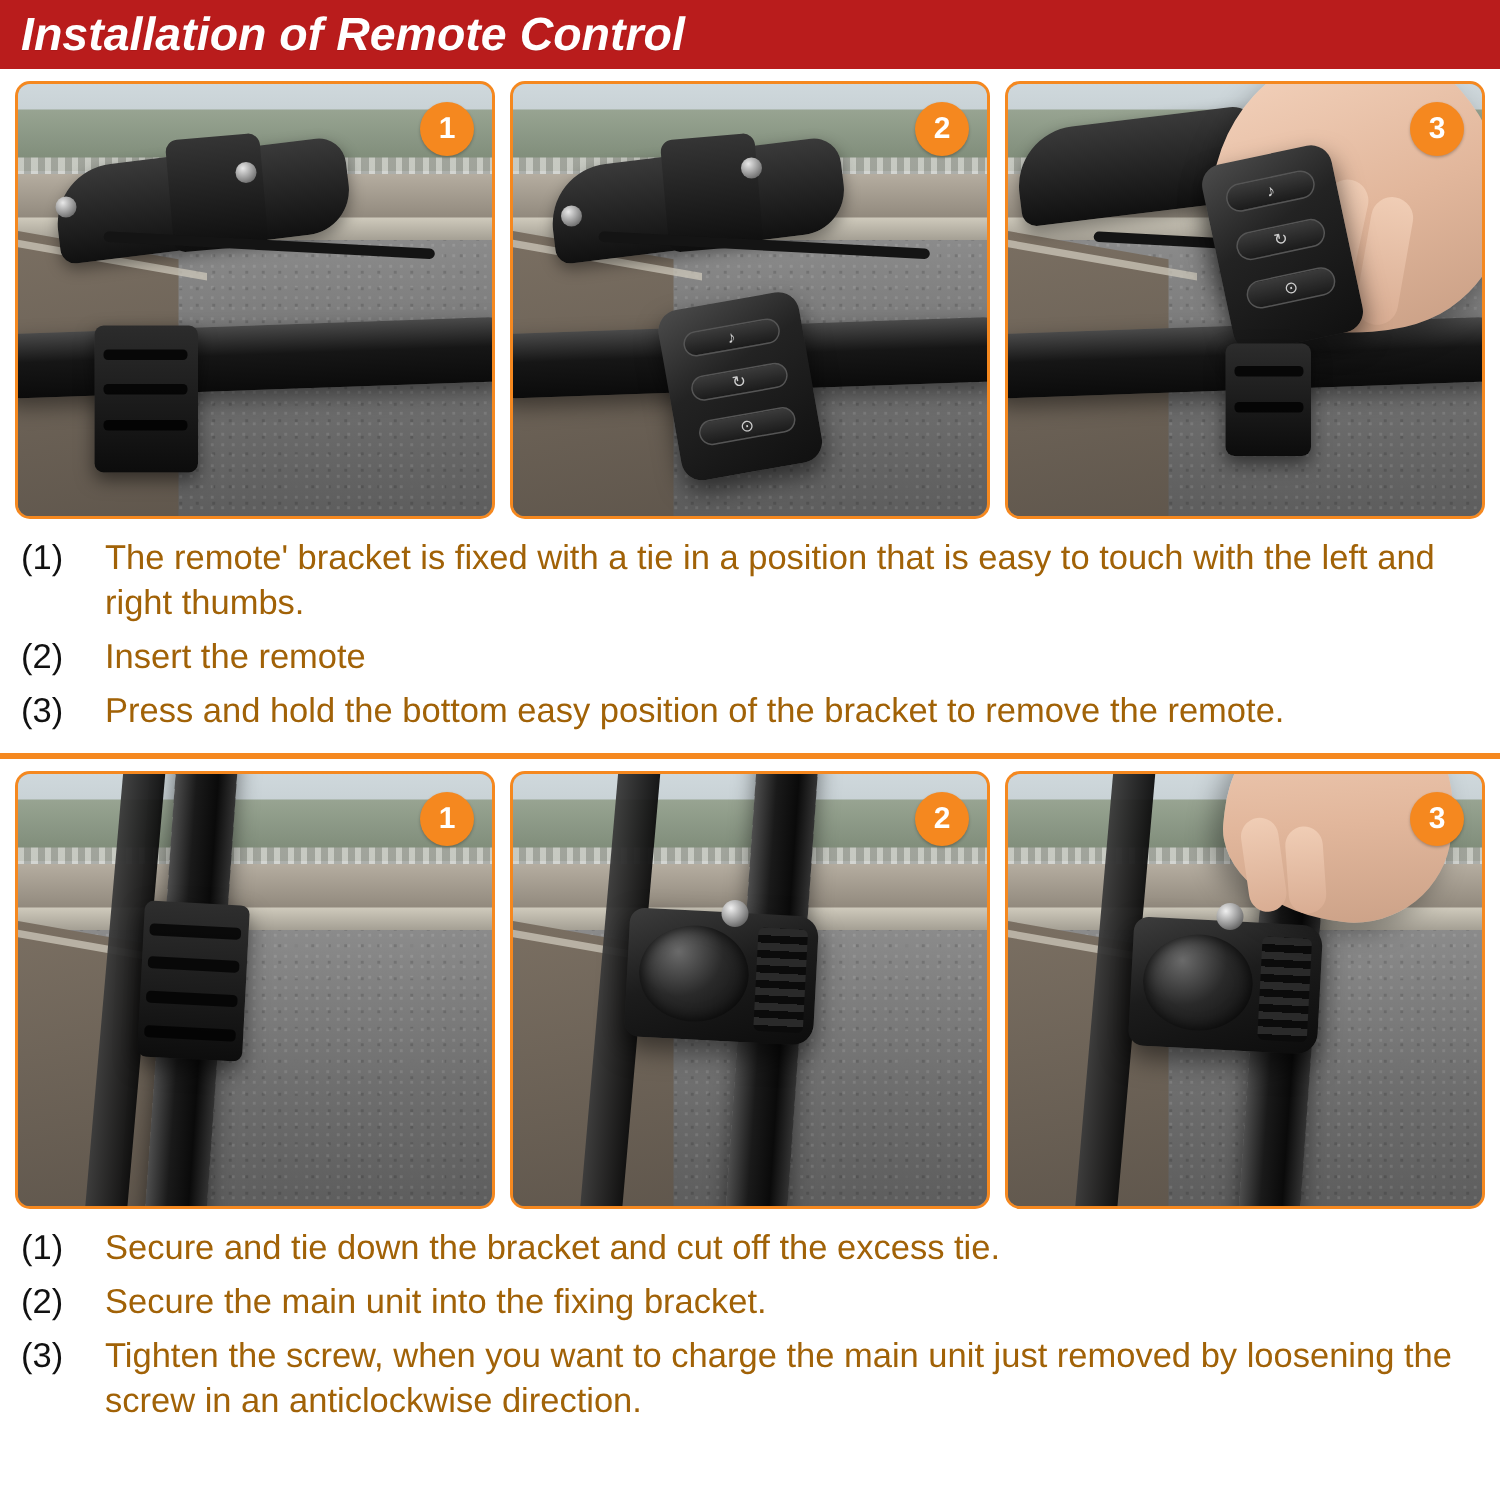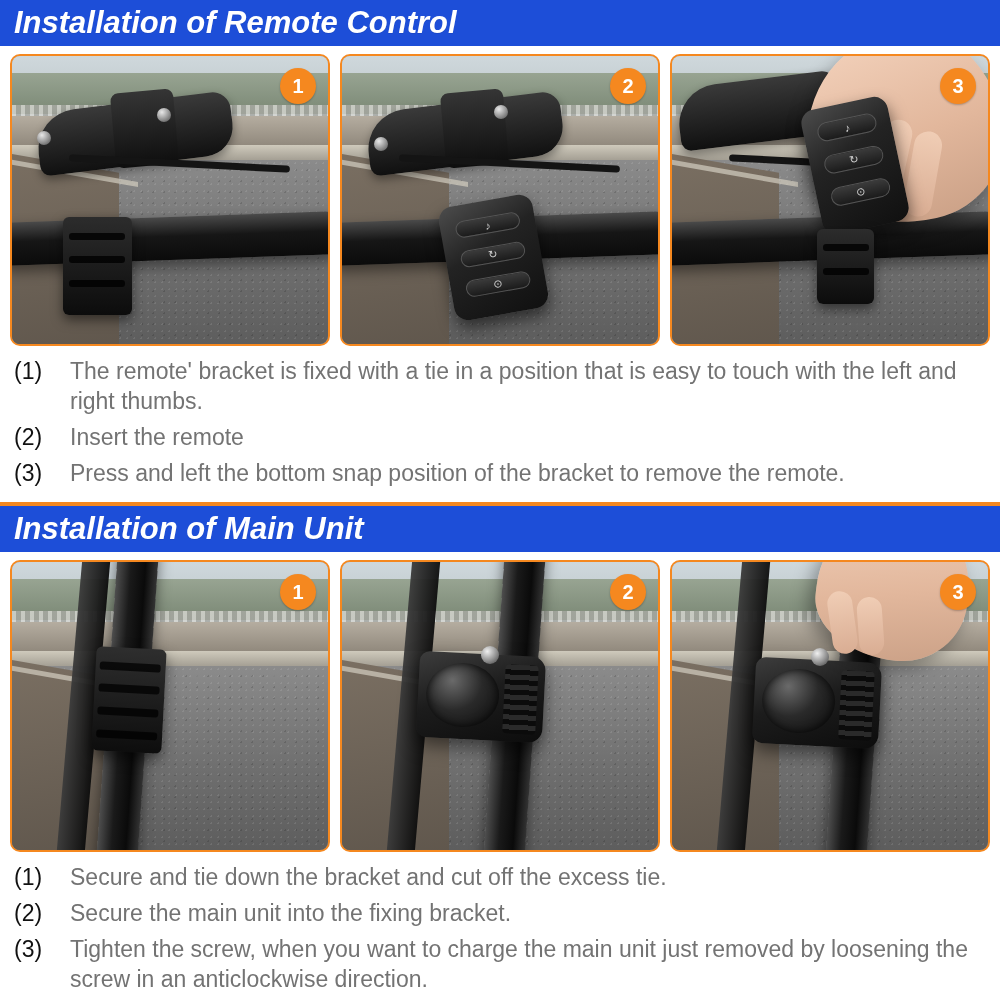--- a/index.html
+++ b/index.html
@@ -11,21 +11,21 @@
   }
   .page {
     position: relative;
     width: 1000px;
     height: 993px;
     overflow: hidden;
     background: #fff;
   }
   
   .section-bar {
-    background: #1d4ed8;
+    background: #b91c1c;
     height: 46px;
     display: flex;
     align-items: center;
     padding: 0 0 0 14px;
     width: 1000px;
   }
   .section-bar .title {
     color: #ffffff;
     font-size: 31px;
     font-weight: bold;
@@ -238,21 +238,21 @@
   }
   .cap-num {
     width: 56px;
     flex: 0 0 56px;
     font-size: 23px;
     color: #111;
     line-height: 30px;
   }
   .cap-text {
     font-size: 23px;
-    color: #737373;
+    color: #a16207;
     line-height: 30px;
     flex: 1;
   }
   .divider {
     height: 4px;
     background: #F5881F;
     width: 1000px;
     margin-top: 2px;
   }
 </style>
@@ -351,29 +351,26 @@
     <div class="cap-row">
       <div class="cap-num">(1)</div>
       <div class="cap-text">The remote' bracket is fixed with a tie in a position that is easy to touch with the left and right thumbs.</div>
     </div>
     <div class="cap-row">
       <div class="cap-num">(2)</div>
       <div class="cap-text">Insert the remote</div>
     </div>
     <div class="cap-row">
       <div class="cap-num">(3)</div>
-      <div class="cap-text">Press and left the bottom snap position of the bracket to remove the remote.</div>
+      <div class="cap-text">Press and hold the bottom easy position of the bracket to remove the remote.</div>
     </div>
   </div>
 
   <div class="divider"></div>
 
-  <div class="section-bar">
-    <div class="title">Installation of Main Unit</div>
-  </div>
 
   <div class="photo-row">
 
     <div class="photo">
       <div class="scene">
         <div class="sky"></div>
           <div class="treeline"></div>
           <div class="fence"></div>
         <div class="wall"></div>
           <div class="curb"></div>

